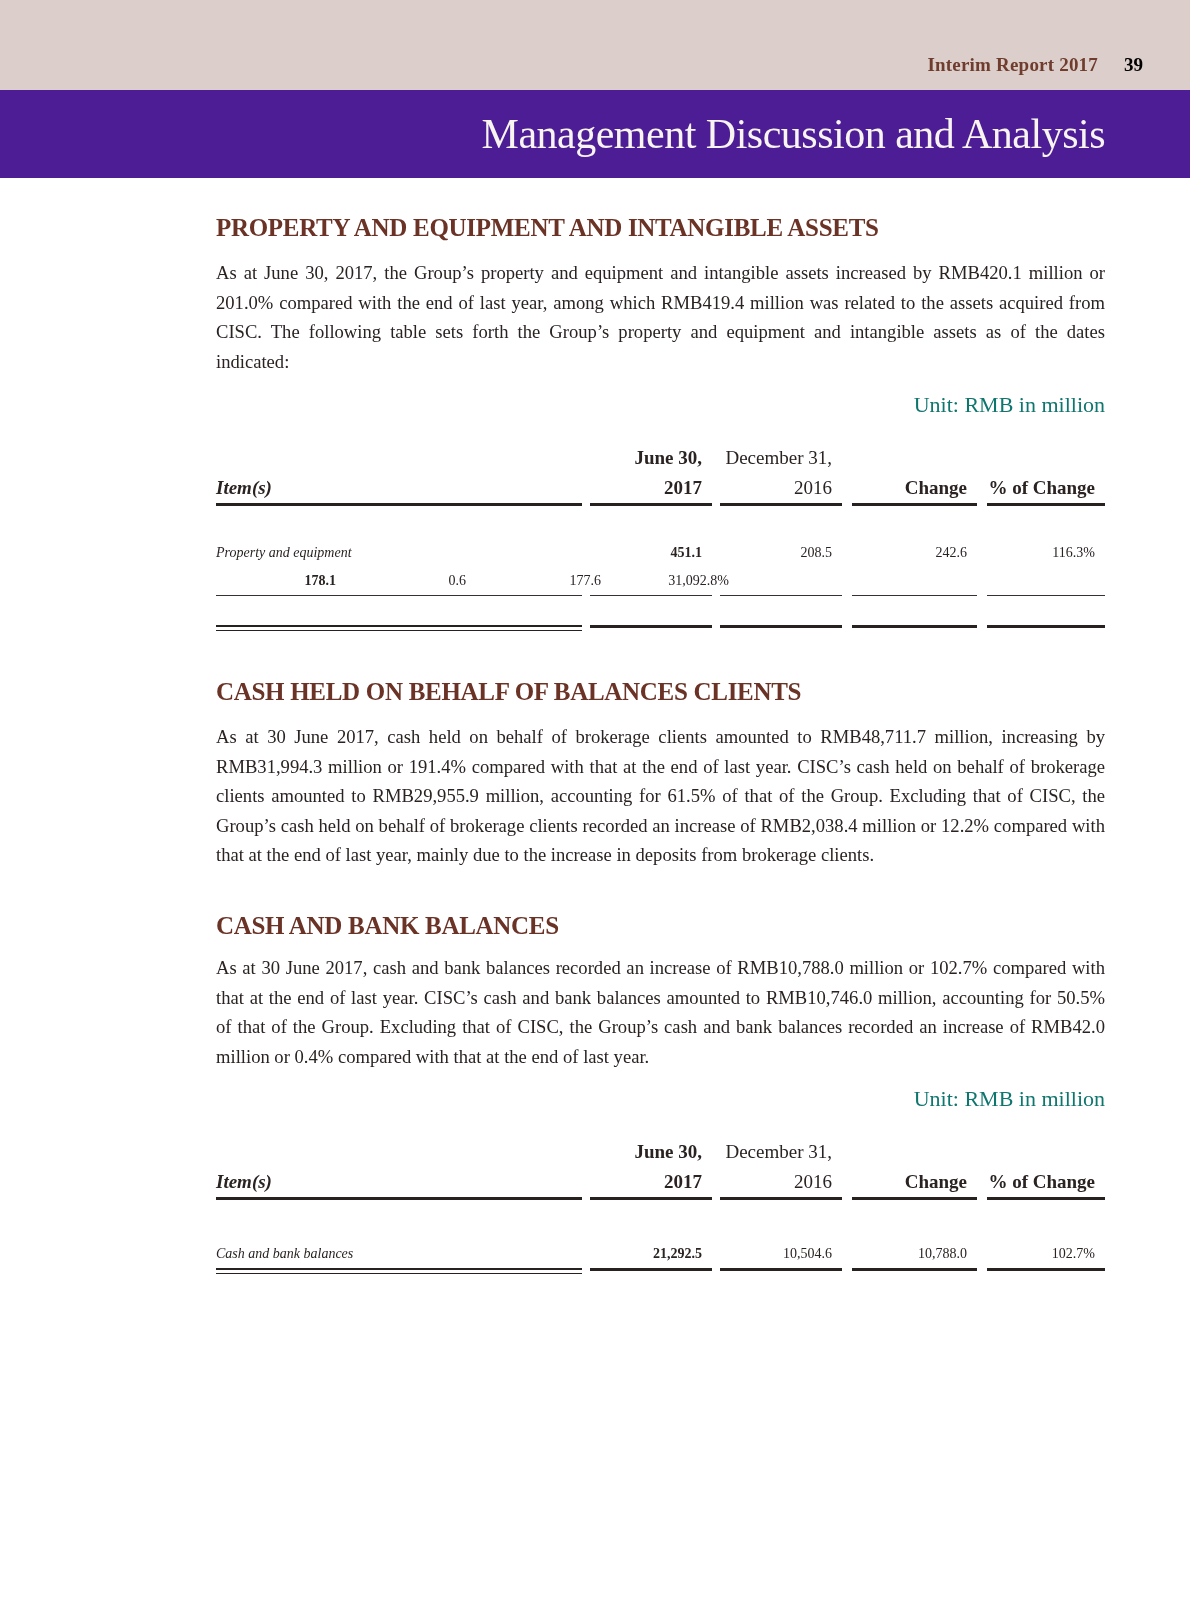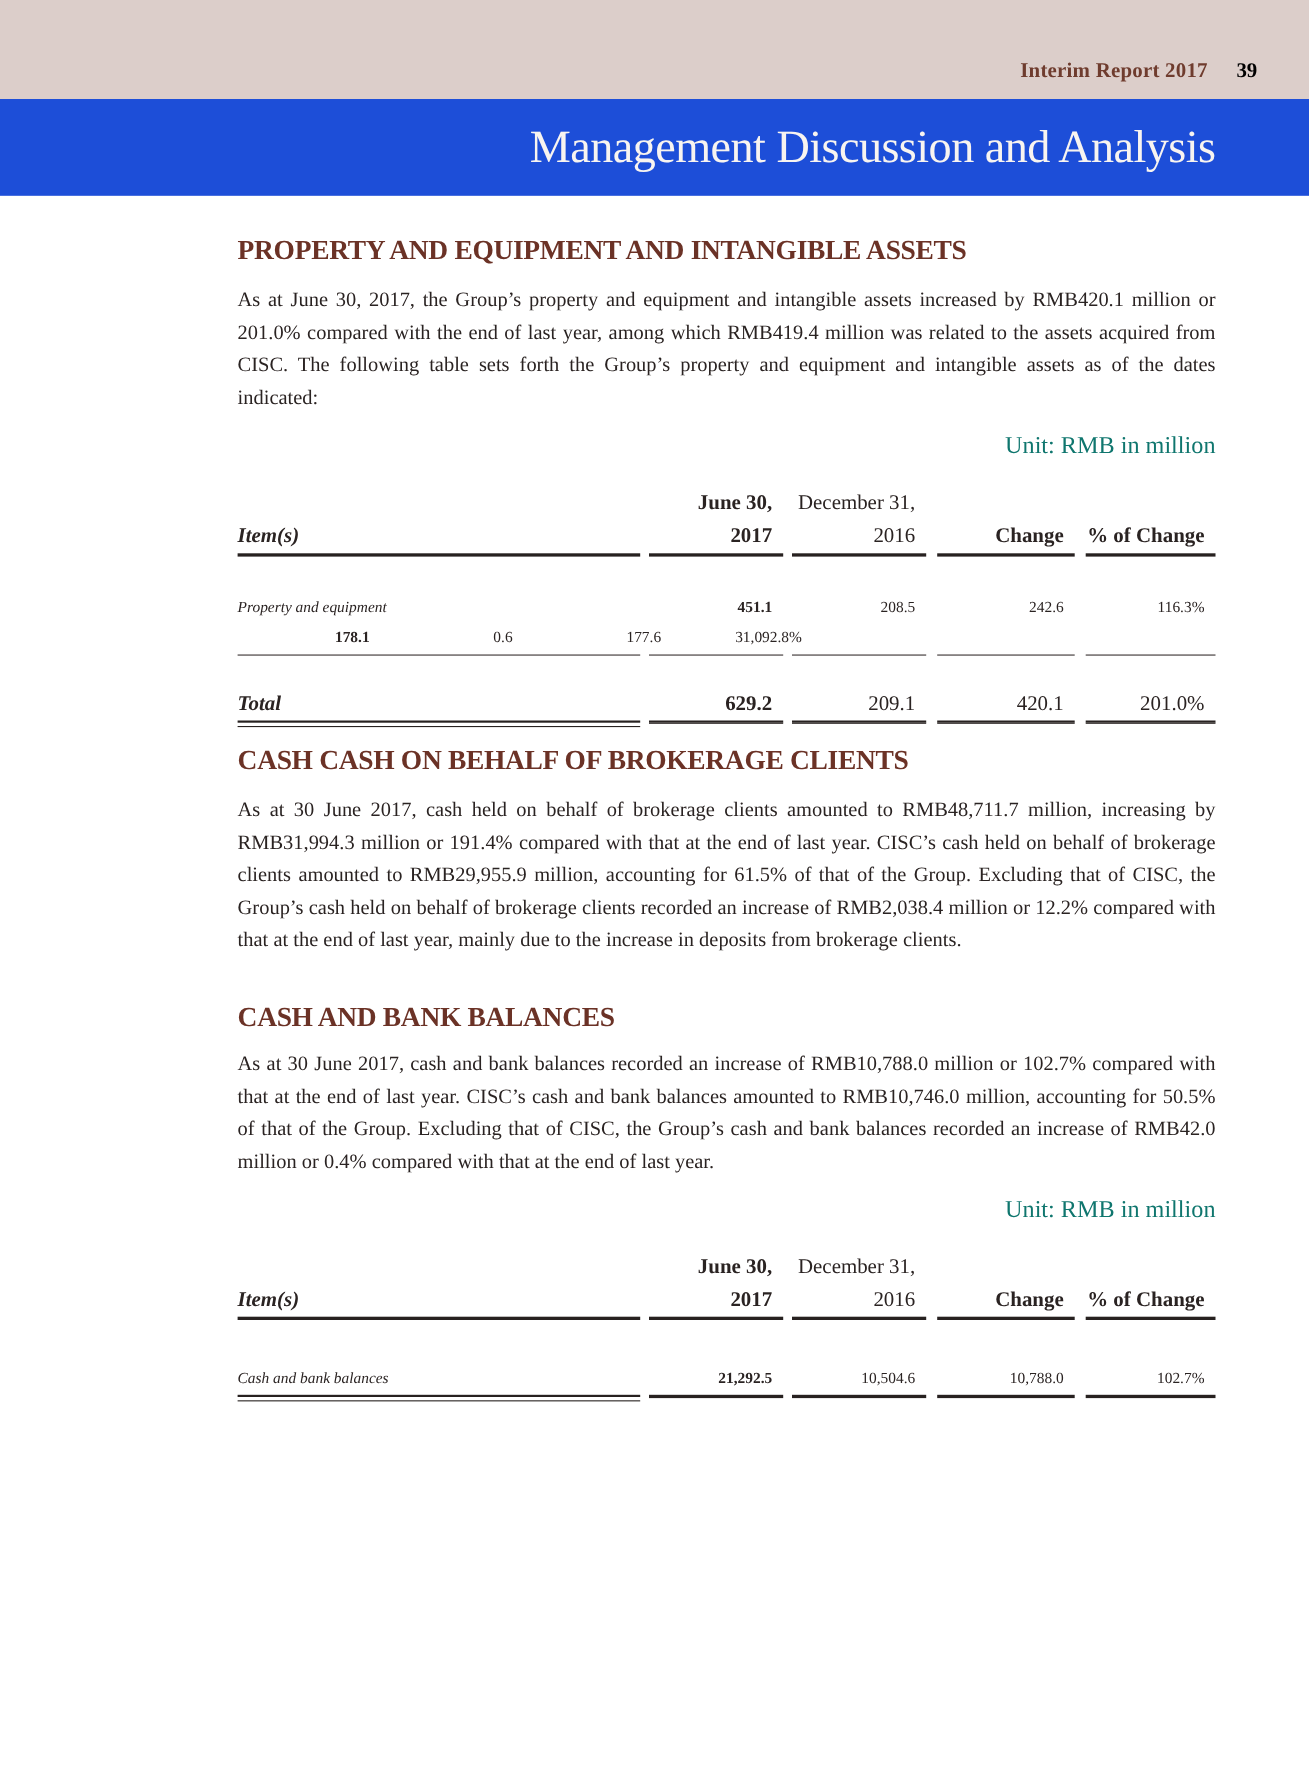--- a/index.html
+++ b/index.html
@@ -21,21 +21,21 @@
   .top-band .report-title{
     font-weight:bold;font-size:19px;color:#6f3c2e;letter-spacing:0.2px;
   }
   .top-band .page-number{
     font-weight:bold;font-size:19px;color:#000000;margin-left:26px;
   }
 
   
   .banner{
     position:absolute;top:90px;left:0;width:1190px;height:88px;
-    background:#1d4ed8;
+    background:#4c1d95;
     text-align:right;
   }
   .banner .chapter-title{
     display:inline-block;
     margin-right:85px;
     line-height:88px;
     font-size:42px;letter-spacing:-0.5px;
     color:#f8f4f0;font-weight:normal;
   }
 
@@ -128,37 +128,30 @@
       <div class="c5">31,092.8%</div>
     </div>
     <div class="trow rule-thin">
       <div class="c1"></div>
         <div class="c2"></div>
         <div class="c3"></div>
         <div class="c4"></div>
         <div class="c5"></div>
     </div>
     <div class="spacer" style="height:29px"></div>
-    <div class="trow trow-total">
-      <div class="c1 bold">Total</div>
-      <div class="c2 bold">629.2</div>
-      <div class="c3">209.1</div>
-      <div class="c4">420.1</div>
-      <div class="c5">201.0%</div>
-    </div>
     <div class="trow rule-double">
       <div class="c1"></div>
         <div class="c2"></div>
         <div class="c3"></div>
         <div class="c4"></div>
         <div class="c5"></div>
     </div>
   </div>
 
-  <h2 class="sec-h" style="top:678px">CASH CASH ON BEHALF OF BROKERAGE CLIENTS</h2>
+  <h2 class="sec-h" style="top:678px">CASH HELD ON BEHALF OF BALANCES CLIENTS</h2>
   <p class="body-p" style="top:722px">As at 30 June 2017, cash held on behalf of brokerage clients amounted to RMB48,711.7 million, increasing by RMB31,994.3 million or 191.4% compared with that at the end of last year. CISC’s cash held on behalf of brokerage clients amounted to RMB29,955.9 million, accounting for 61.5% of that of the Group. Excluding that of CISC, the Group’s cash held on behalf of brokerage clients recorded an increase of RMB2,038.4 million or 12.2% compared with that at the end of last year, mainly due to the increase in deposits from brokerage clients.</p>
 
   <h2 class="sec-h" style="top:912px">CASH AND BANK BALANCES</h2>
   <p class="body-p" style="top:953px">As at 30 June 2017, cash and bank balances recorded an increase of RMB10,788.0 million or 102.7% compared with that at the end of last year. CISC’s cash and bank balances amounted to RMB10,746.0 million, accounting for 50.5% of that of the Group. Excluding that of CISC, the Group’s cash and bank balances recorded an increase of RMB42.0 million or 0.4% compared with that at the end of last year.</p>
   <div class="unit-label" style="top:1086px">Unit: RMB in million</div>
 
   <div class="fin-table" style="top:1137px">
     <div class="trow hrow">
       <div class="c1"></div>
       <div class="c2 bold">June 30,</div>

